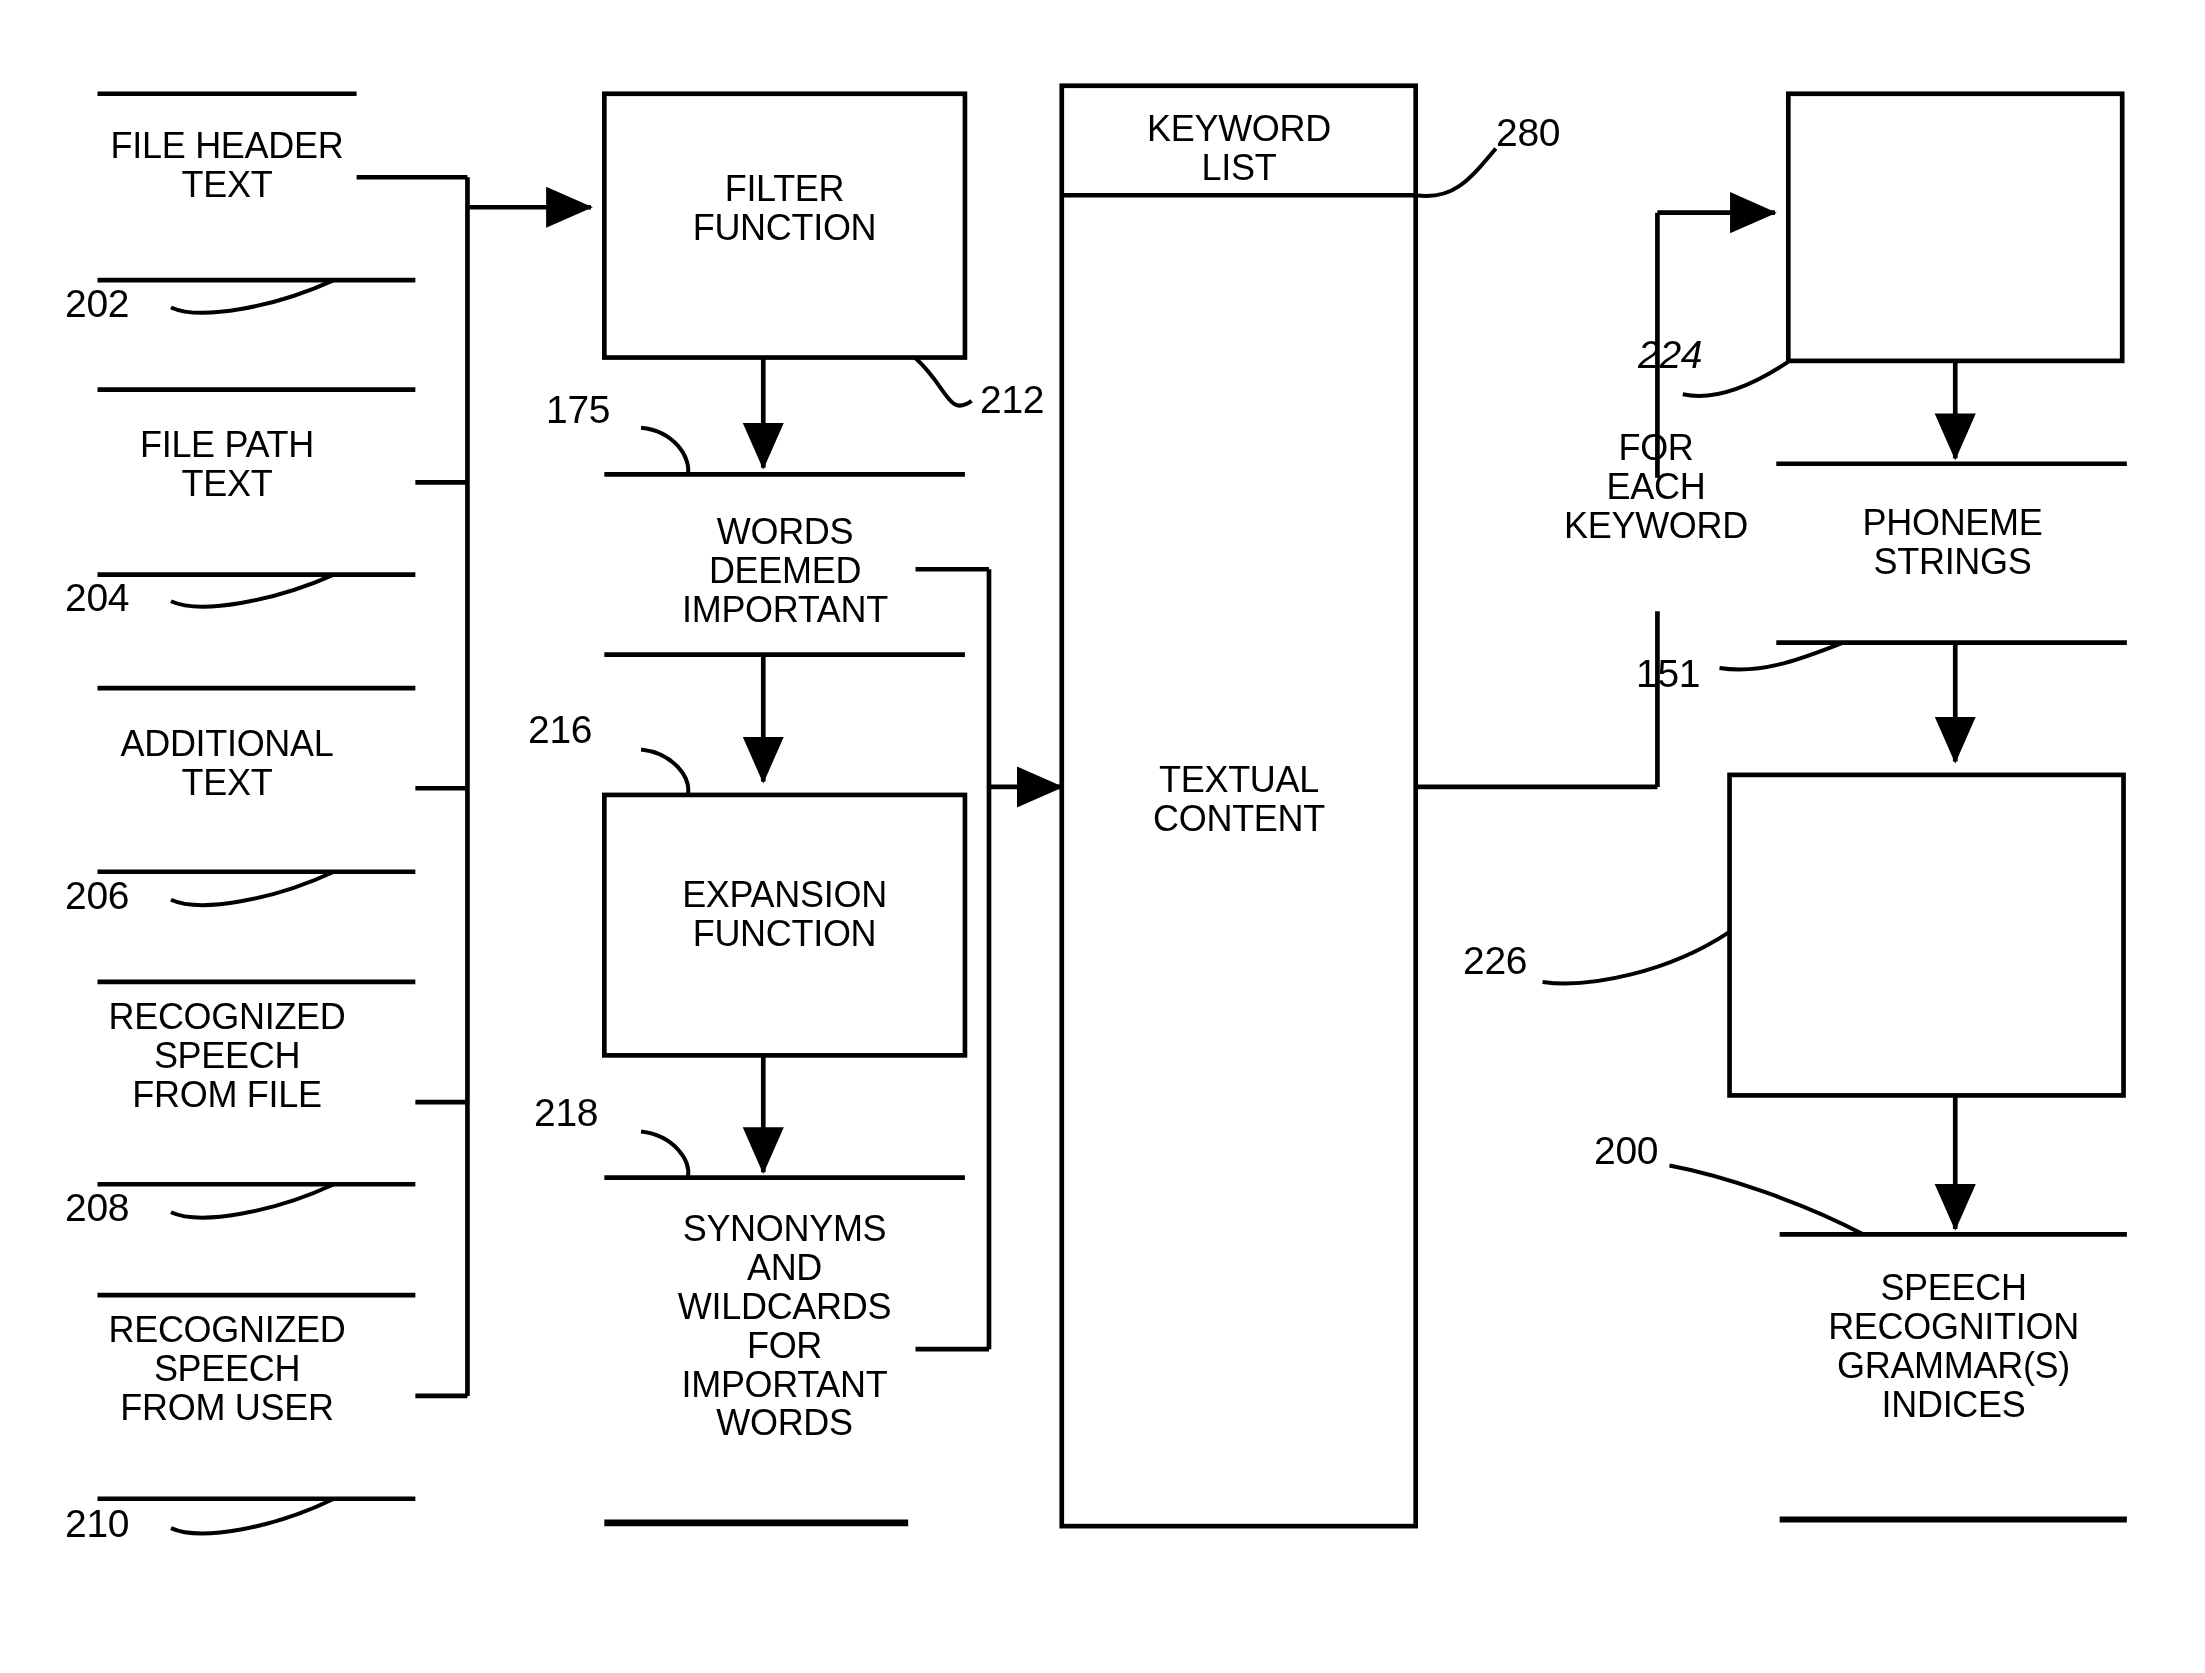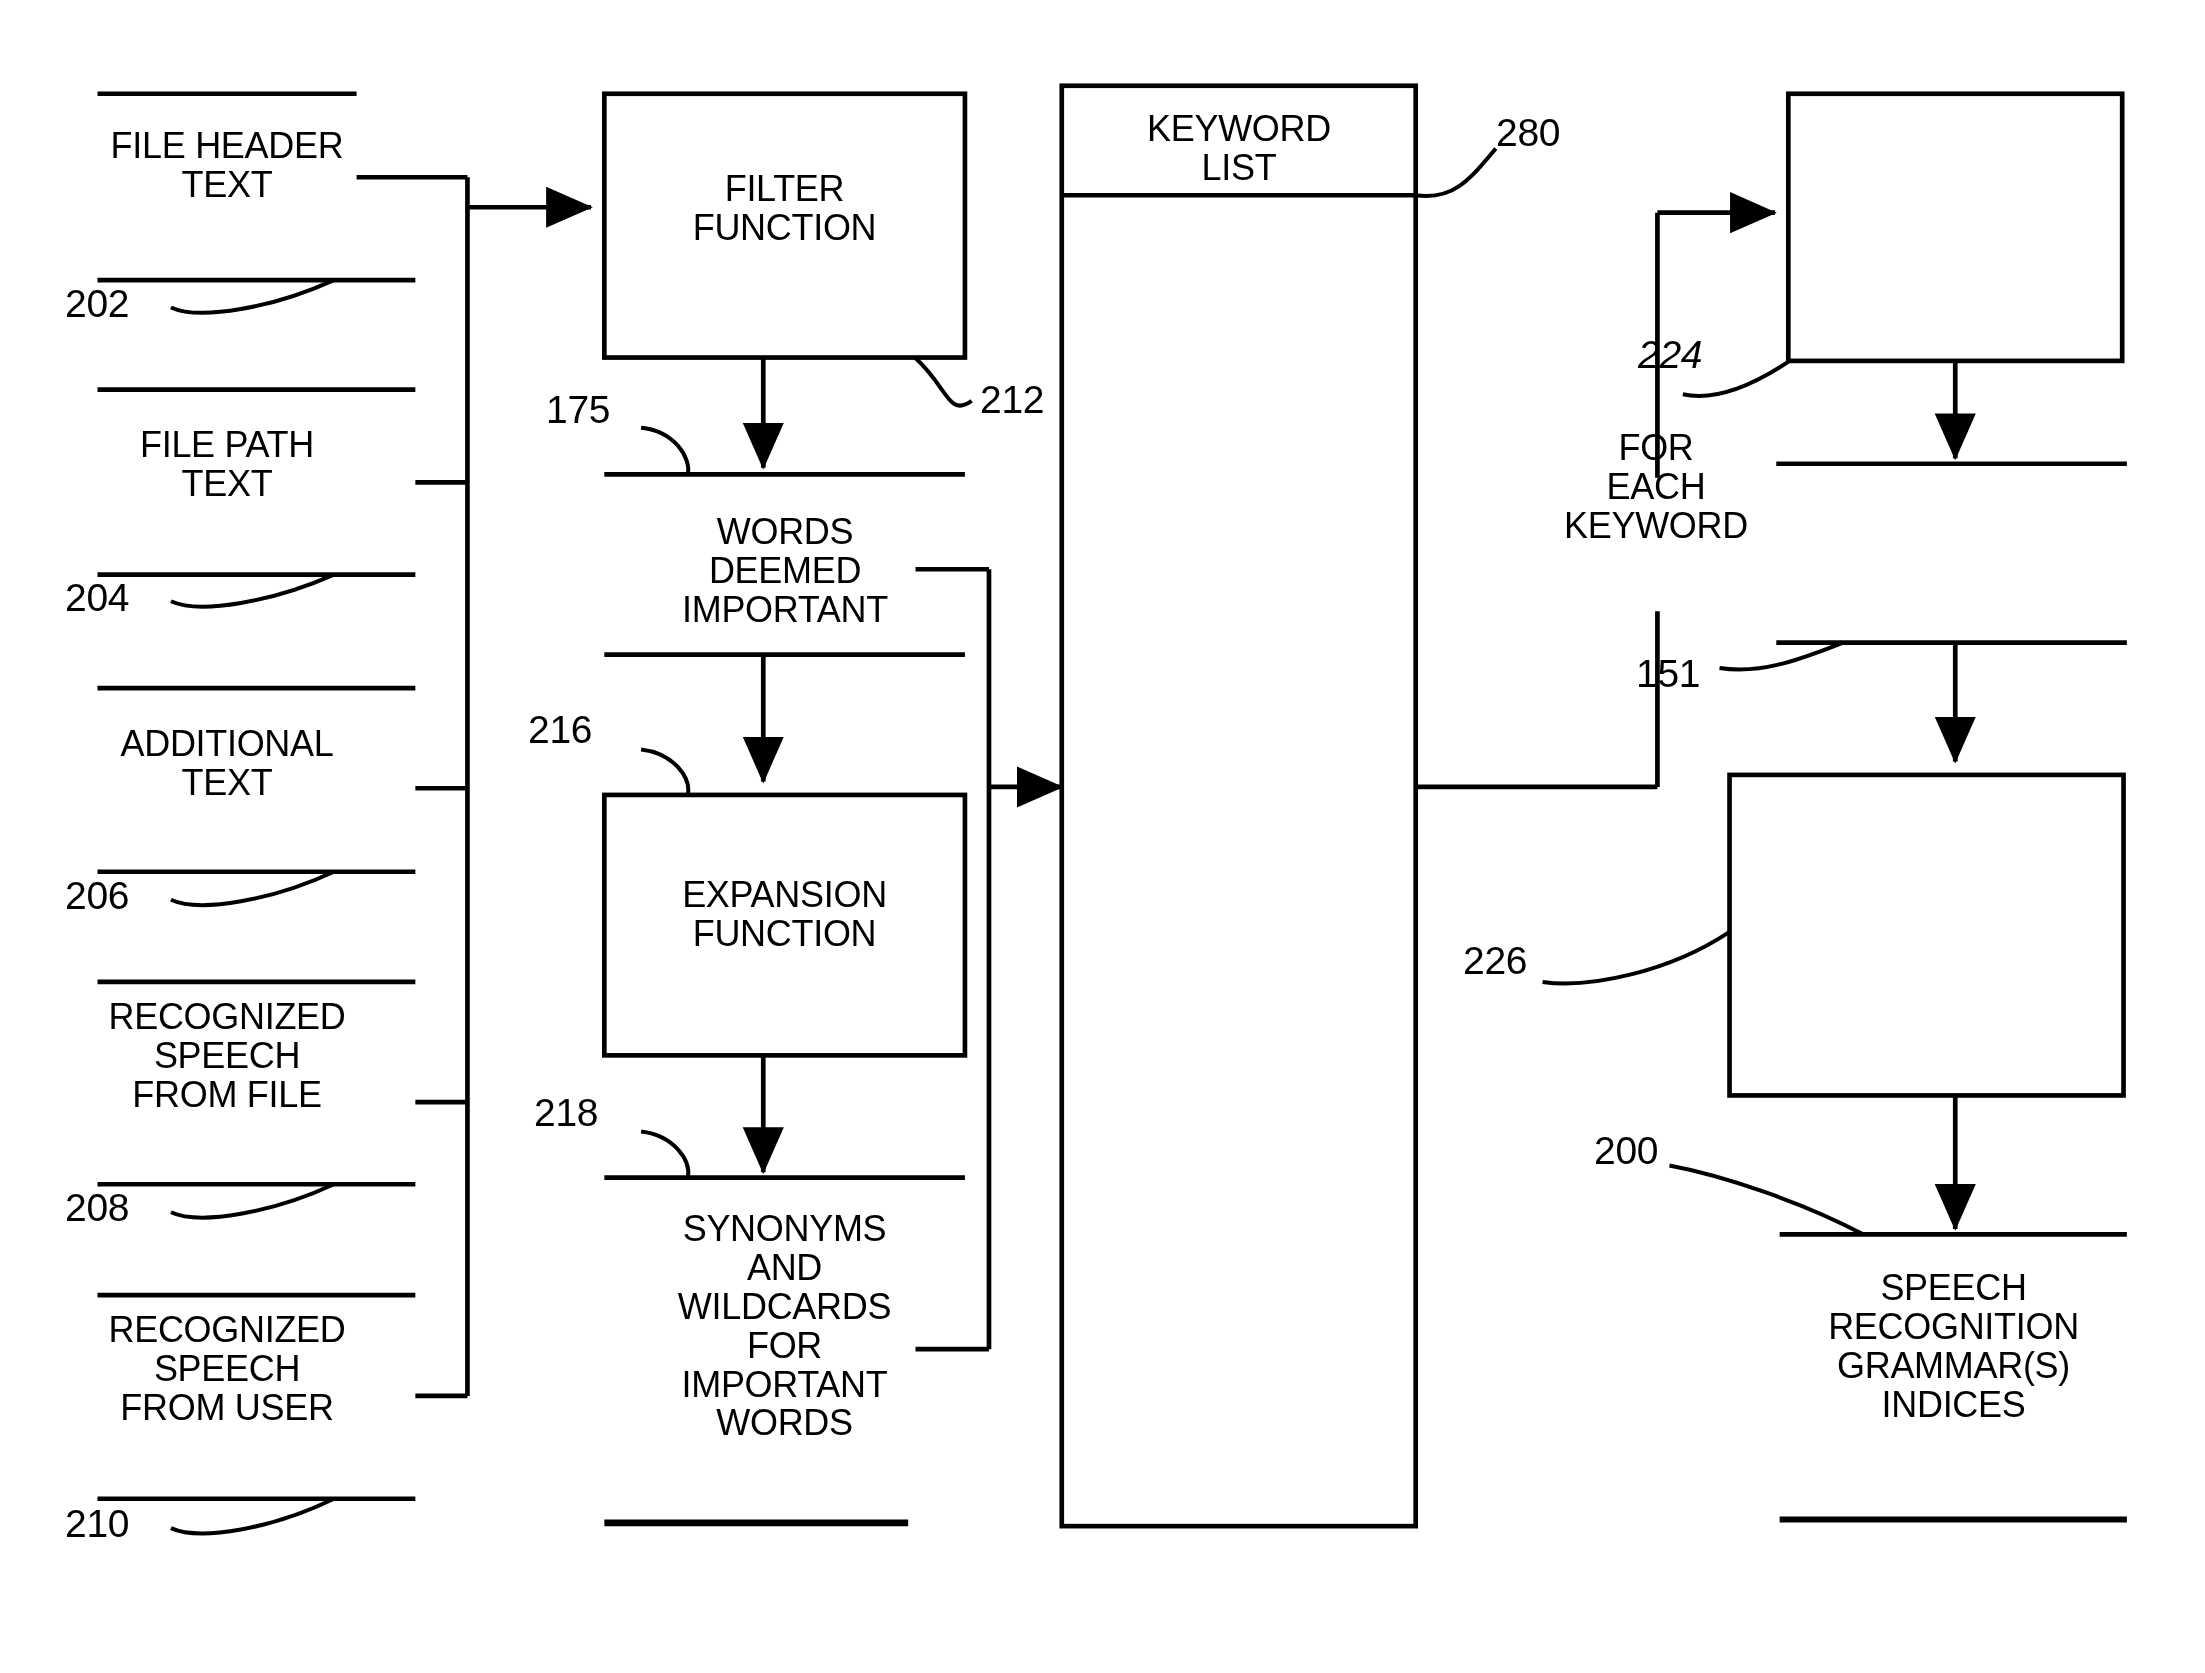--- a/index.html
+++ b/index.html
@@ -176,27 +176,31 @@
   <div class="lbl f-item" style="left:594px; top:1210px; width:381px;">SYNONYMS
 AND
 WILDCARDS
 FOR
 IMPORTANT
 WORDS</div>
 
   <div class="lbl f-box" style="left:1062px; top:110px; width:354px;">KEYWORD
 LIST</div>
   <div class="lbl f-ref" style="left:1496px; top:112px; width:134px; text-align:left;">280</div>
+  <div class="lbl f-box" style="left:1062px; top:761px; width:354px;">TEXTUAL
+CONTENT</div>
 
   <div class="lbl f-loop" style="left:1489px; top:429px; width:334px;">FOR
 EACH
 KEYWORD</div>
 
   <div class="lbl f-ref" style="left:1638px; top:334px; width:134px; text-align:left;font-style:italic;">224</div>
 
+  <div class="lbl f-item" style="left:1777px; top:504px; width:351px;">PHONEME
+STRINGS</div>
   <div class="lbl f-ref" style="left:1636px; top:653px; width:134px; text-align:left;">151</div>
 
   <div class="lbl f-ref" style="left:1463px; top:940px; width:134px; text-align:left;">226</div>
 
   <div class="lbl f-ref" style="left:1594px; top:1130px; width:134px; text-align:left;">200</div>
   <div class="lbl f-item" style="left:1763px; top:1269px; width:381px;">SPEECH
 RECOGNITION
 GRAMMAR(S)
 INDICES</div>
 

